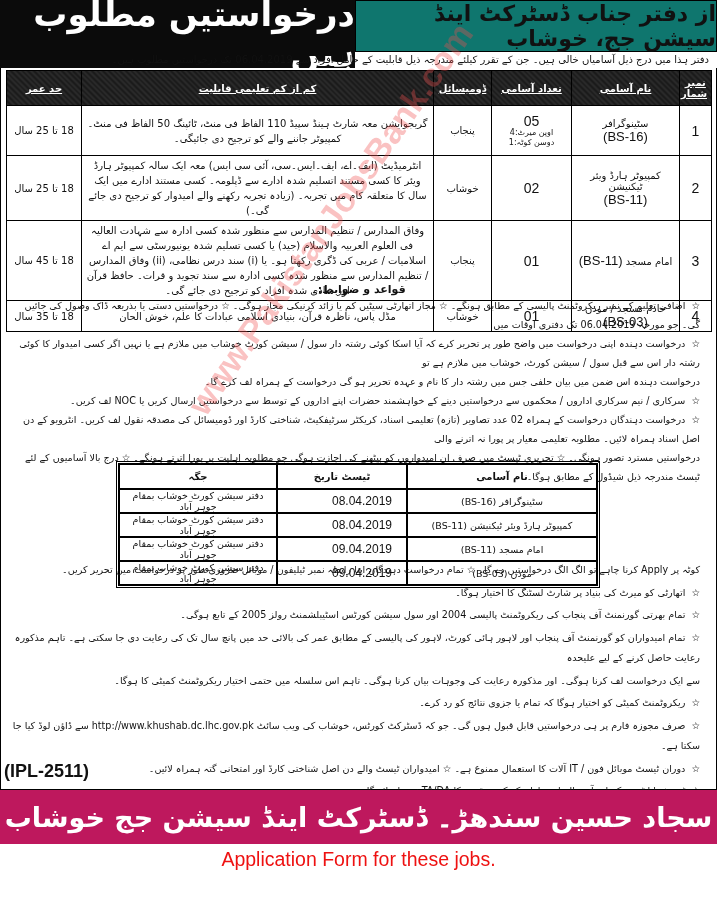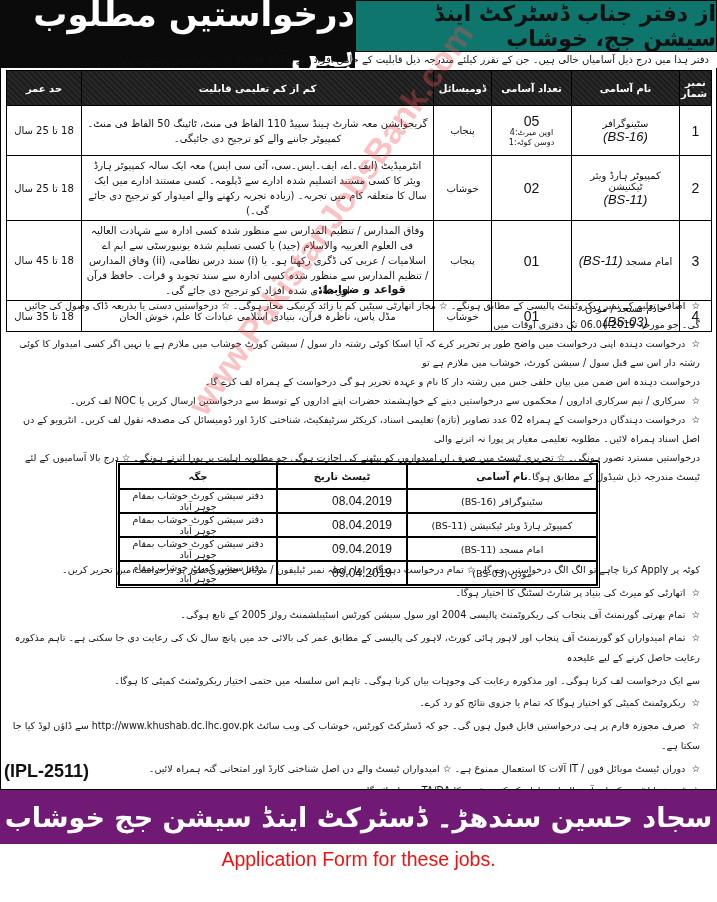--- a/index.html
+++ b/index.html
@@ -13,45 +13,45 @@
     display:flex; align-items:center; justify-content:center; font-size:22px; font-weight:bold; direction:rtl; }
   .intro { position:absolute; left:0; top:54px; width:709px; font-size:10px; direction:rtl; text-align:right; padding-right:8px; }
 
   
   .frame { position:absolute; left:0; top:68px; width:717px; height:722px; border:1.5px solid #000; box-sizing:border-box; border-top:none; }
 
   
   .jobs { position:absolute; left:6px; top:70px; width:705px; border-collapse:collapse; direction:rtl; font-size:10px; table-layout:fixed; }
   .jobs td, .jobs th { border:1.2px solid #000; padding:2px 4px; vertical-align:middle; }
   .jobs th { background:#222; color:#fff; font-weight:bold; height:30px; font-size:10px;
-    background-image:repeating-linear-gradient(45deg,#2a2a2a 0 2px,#1a1a1a 2px 4px); }
+    background-image:repeating-linear-gradient(45deg,#2a2a2a 0 2px,#1a1a1a 2px 4px);text-decoration:underline; }
   .jobs td.c { text-align:center; }
   .jobs td.q { text-align:center; line-height:15px; }
   .num { font-family:"Liberation Sans", sans-serif; font-size:14px; }
-  .bs { font-family:"Liberation Sans", sans-serif; font-size:13px; display:block;font-style:italic; }
+  .bs { font-family:"Liberation Sans", sans-serif; font-size:13px; display:block; }
   .small { font-size:8px; display:block; line-height:10px; }
 
   .rules-title { position:absolute; left:0; top:283px; width:717px; text-align:center; font-size:11px; font-weight:bold; direction:rtl; }
   .rules { position:absolute; left:10px; top:296px; width:690px; direction:rtl; text-align:right; font-size:9.6px; line-height:19px; }
   .rules p { margin:0; }
   .star { color:#000; margin-left:6px; }
   .rules2 { position:absolute; left:10px; top:560px; width:690px; direction:rtl; text-align:right; font-size:9.6px; line-height:20.5px; }
   .rules2 p { margin:0 0 2px 0; }
 
   
   .tests { position:absolute; left:116px; top:461px; width:484px; border-collapse:separate; border-spacing:0; direction:rtl; font-size:9.5px;
     border:3px double #000; table-layout:fixed; }
   .tests td, .tests th { border:1px solid #000; padding:0 4px; height:21px; text-align:center; }
   .tests th { font-weight:bold; height:23px; font-size:10px; }
   .tests td.date { font-family:"Liberation Sans", sans-serif; font-size:12px;padding-left:44px; }
 
   .ipl { position:absolute; left:4px; top:761px; font-family:"Liberation Sans", sans-serif; font-weight:bold; font-size:18px; }
 
   
-  .footer-black { position:absolute; left:0; top:790px; width:717px; height:54px; background:#701a75; color:#fff;
+  .footer-black { position:absolute; left:0; top:790px; width:717px; height:54px; background:#be185d; color:#fff;
     display:flex; align-items:center; justify-content:center; font-size:27px; font-weight:bold; direction:rtl; }
   .notice { position:absolute; left:0; top:847px; width:717px; text-align:center; color:#ee1111;
     font-family:"Liberation Sans", sans-serif; font-size:19.5px; line-height:25px; }
 
   .watermark { position:absolute; left:180px; top:400px; color:rgba(240,80,80,0.35); font-family:"Liberation Sans", sans-serif;
     font-weight:bold; font-size:34px; transform:rotate(-55deg); transform-origin:left top; white-space:nowrap; pointer-events:none; }
 </style>
 </head>
 <body>
 

